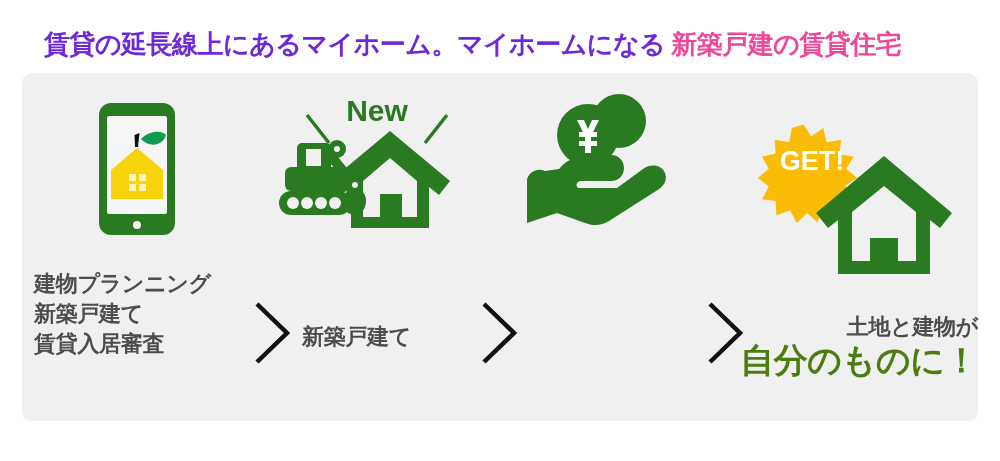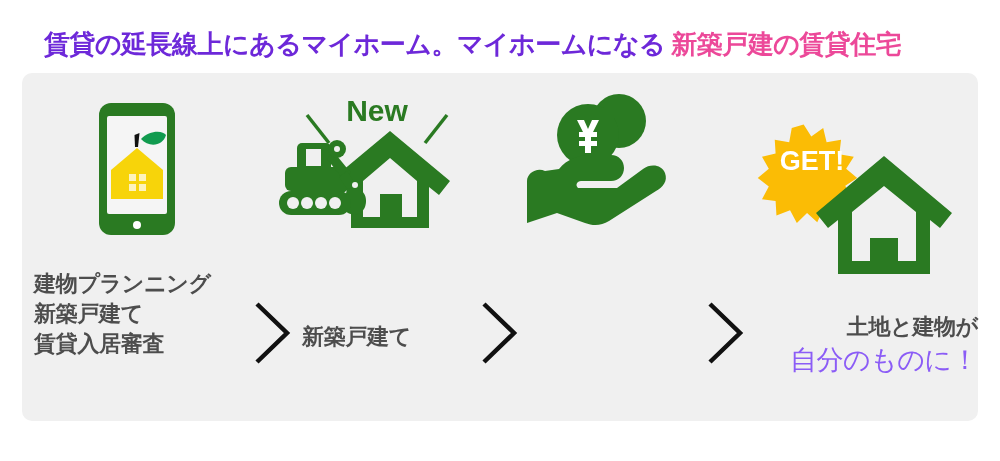--- a/index.html
+++ b/index.html
@@ -70,25 +70,25 @@
     color: #4d4d4d;
     font-size: 22px;
     font-weight: bold;
     line-height: 30px;
     letter-spacing: -0.3px;
   }
   .step-text .line { display: block; white-space: nowrap; }
   .step-text.center { text-align: right; }
   .step-text .big {
     display: block;
-    font-size: 27px;
-    font-weight: normal;
+    font-size: 34px;
+    font-weight: bold;
     letter-spacing: -0.5px;
     line-height: 36px;
-    color: #8b5cf6;
+    color: #4d7c0f;
   }
 
   #step-1 { left: 22px;  width: 230px; }
   #step-1 .step-text { padding-left: 12px; top: 196px; }
   #step-2 { left: 272px; width: 210px; }
   #step-2 .step-text { padding-left: 30px; top: 216px; margin-top: 33px; }
   #step-3 { left: 500px; width: 200px; }
   #step-3 .step-text { padding-left: 36px; top: 216px; }
   #step-4 { left: 740px; width: 238px; margin-top: 35px; }
   #step-4 .step-text { top: 204px; }

